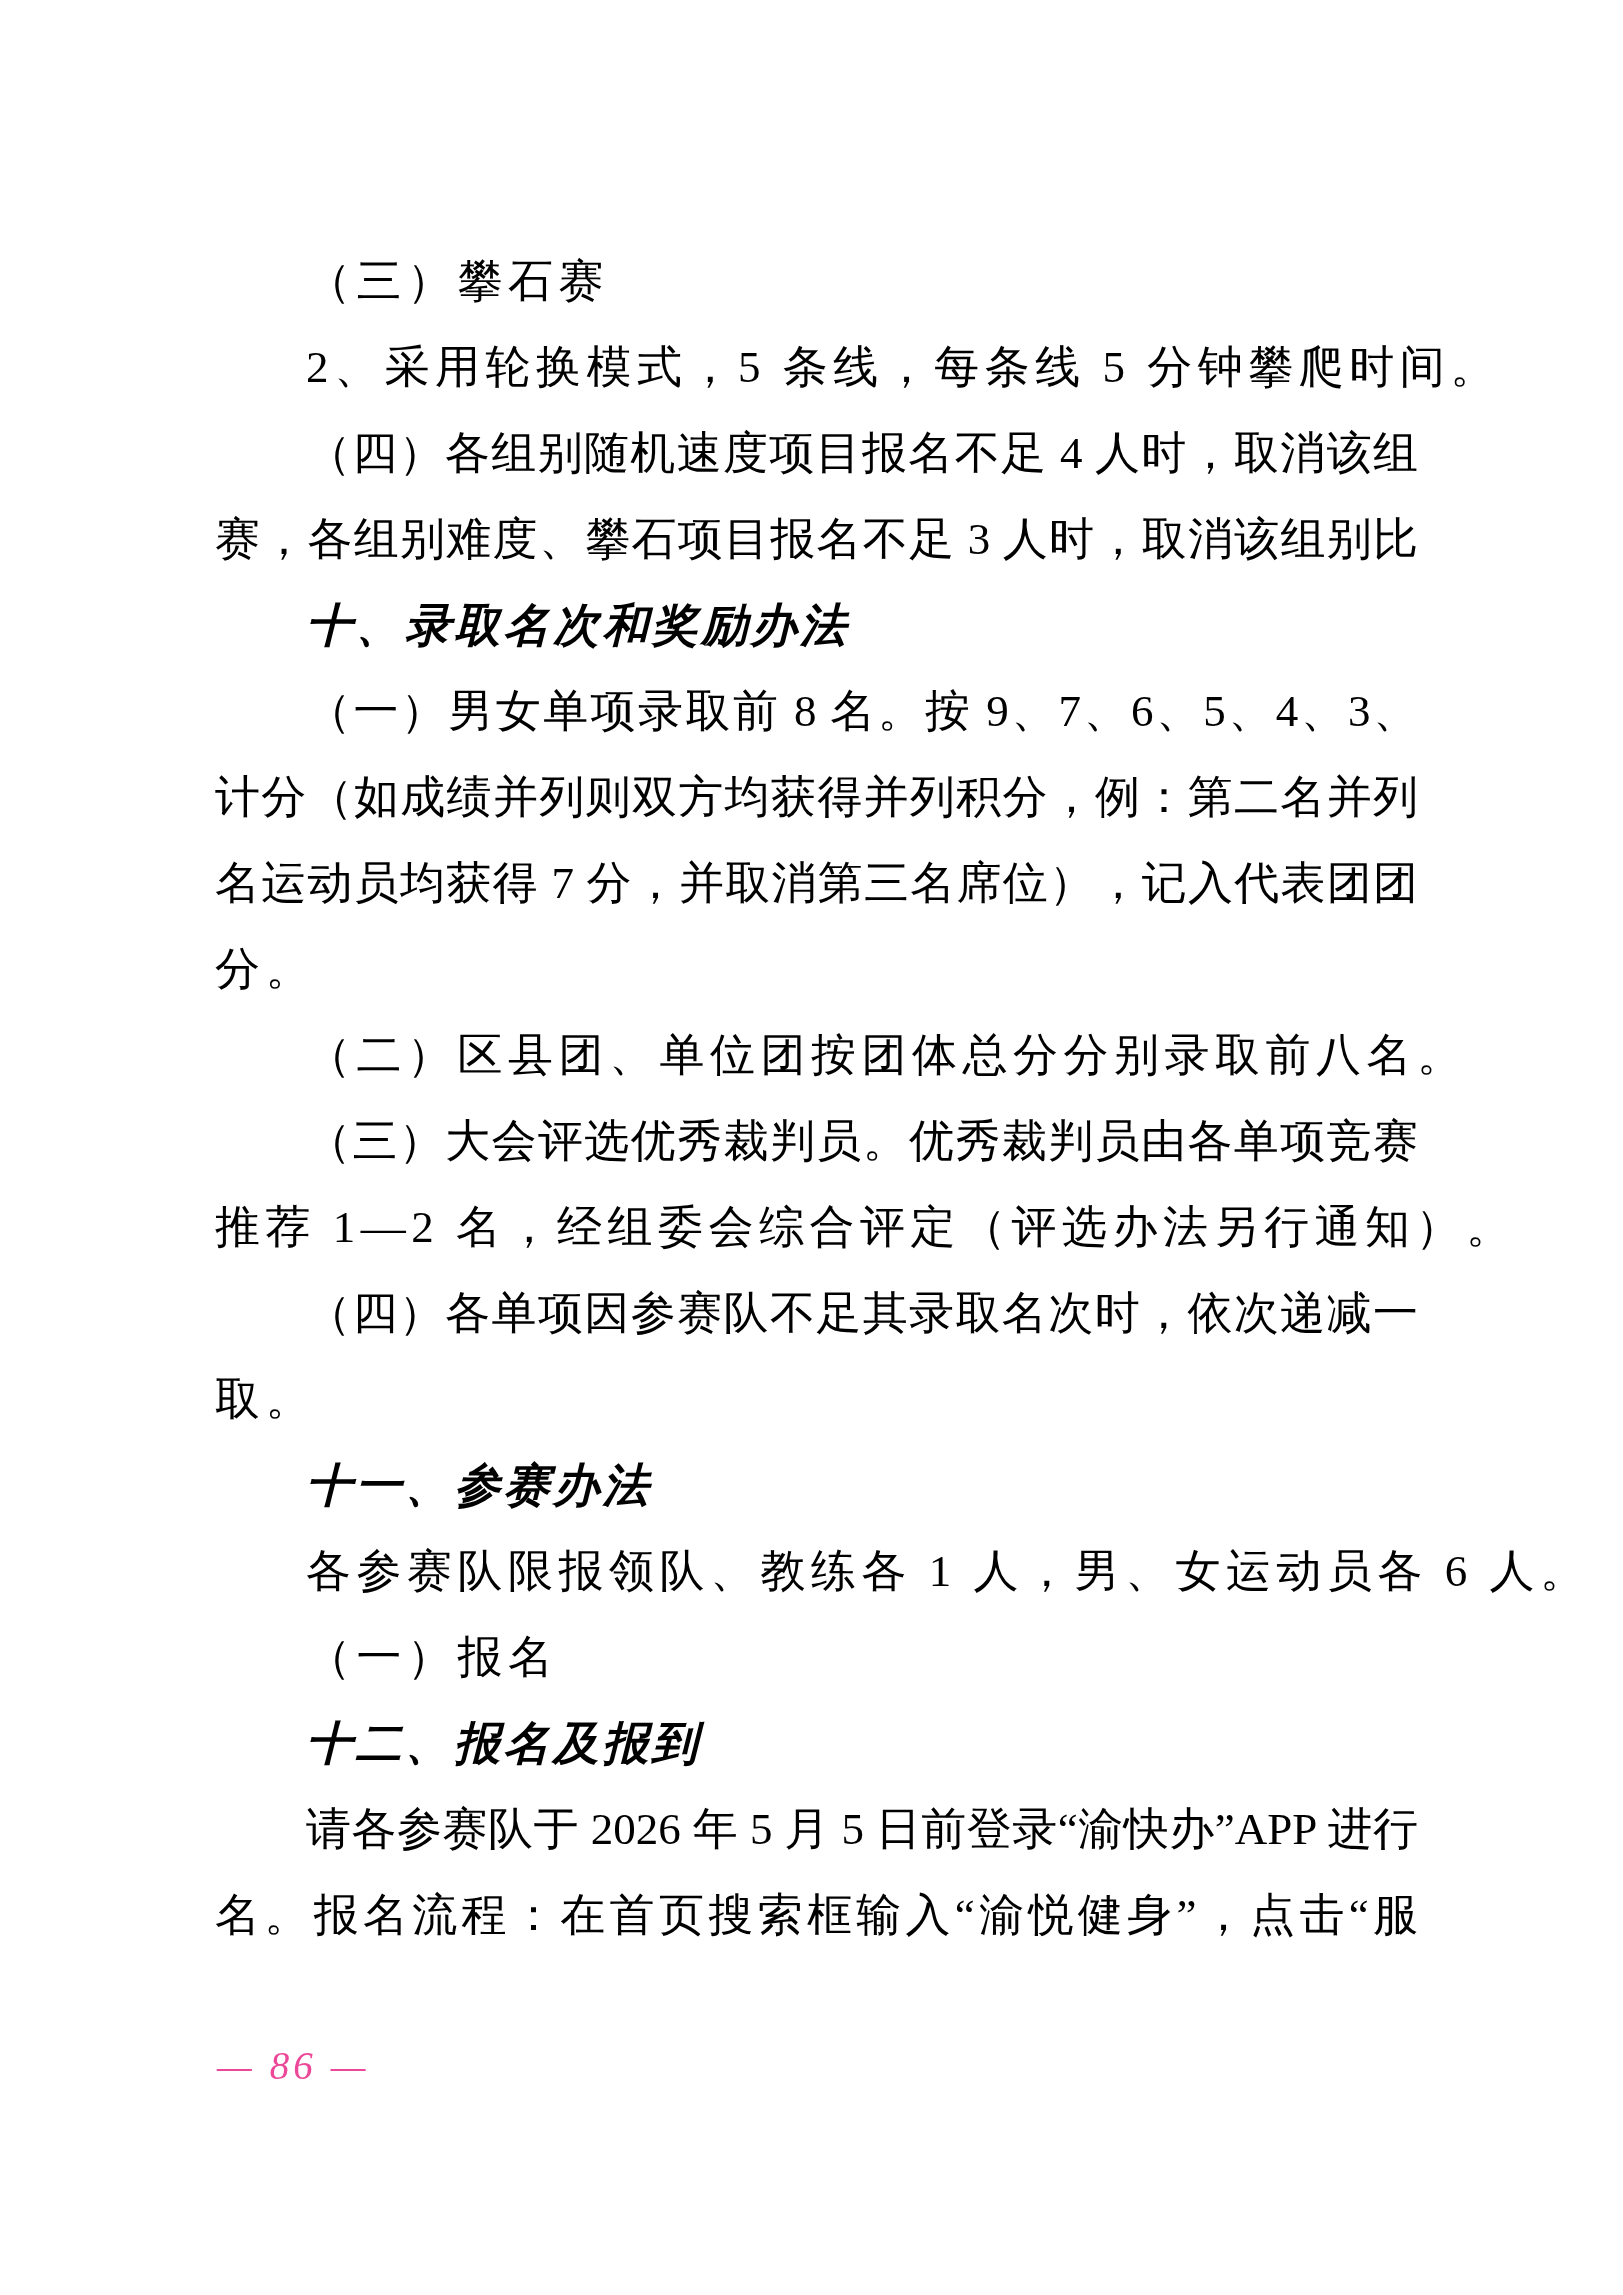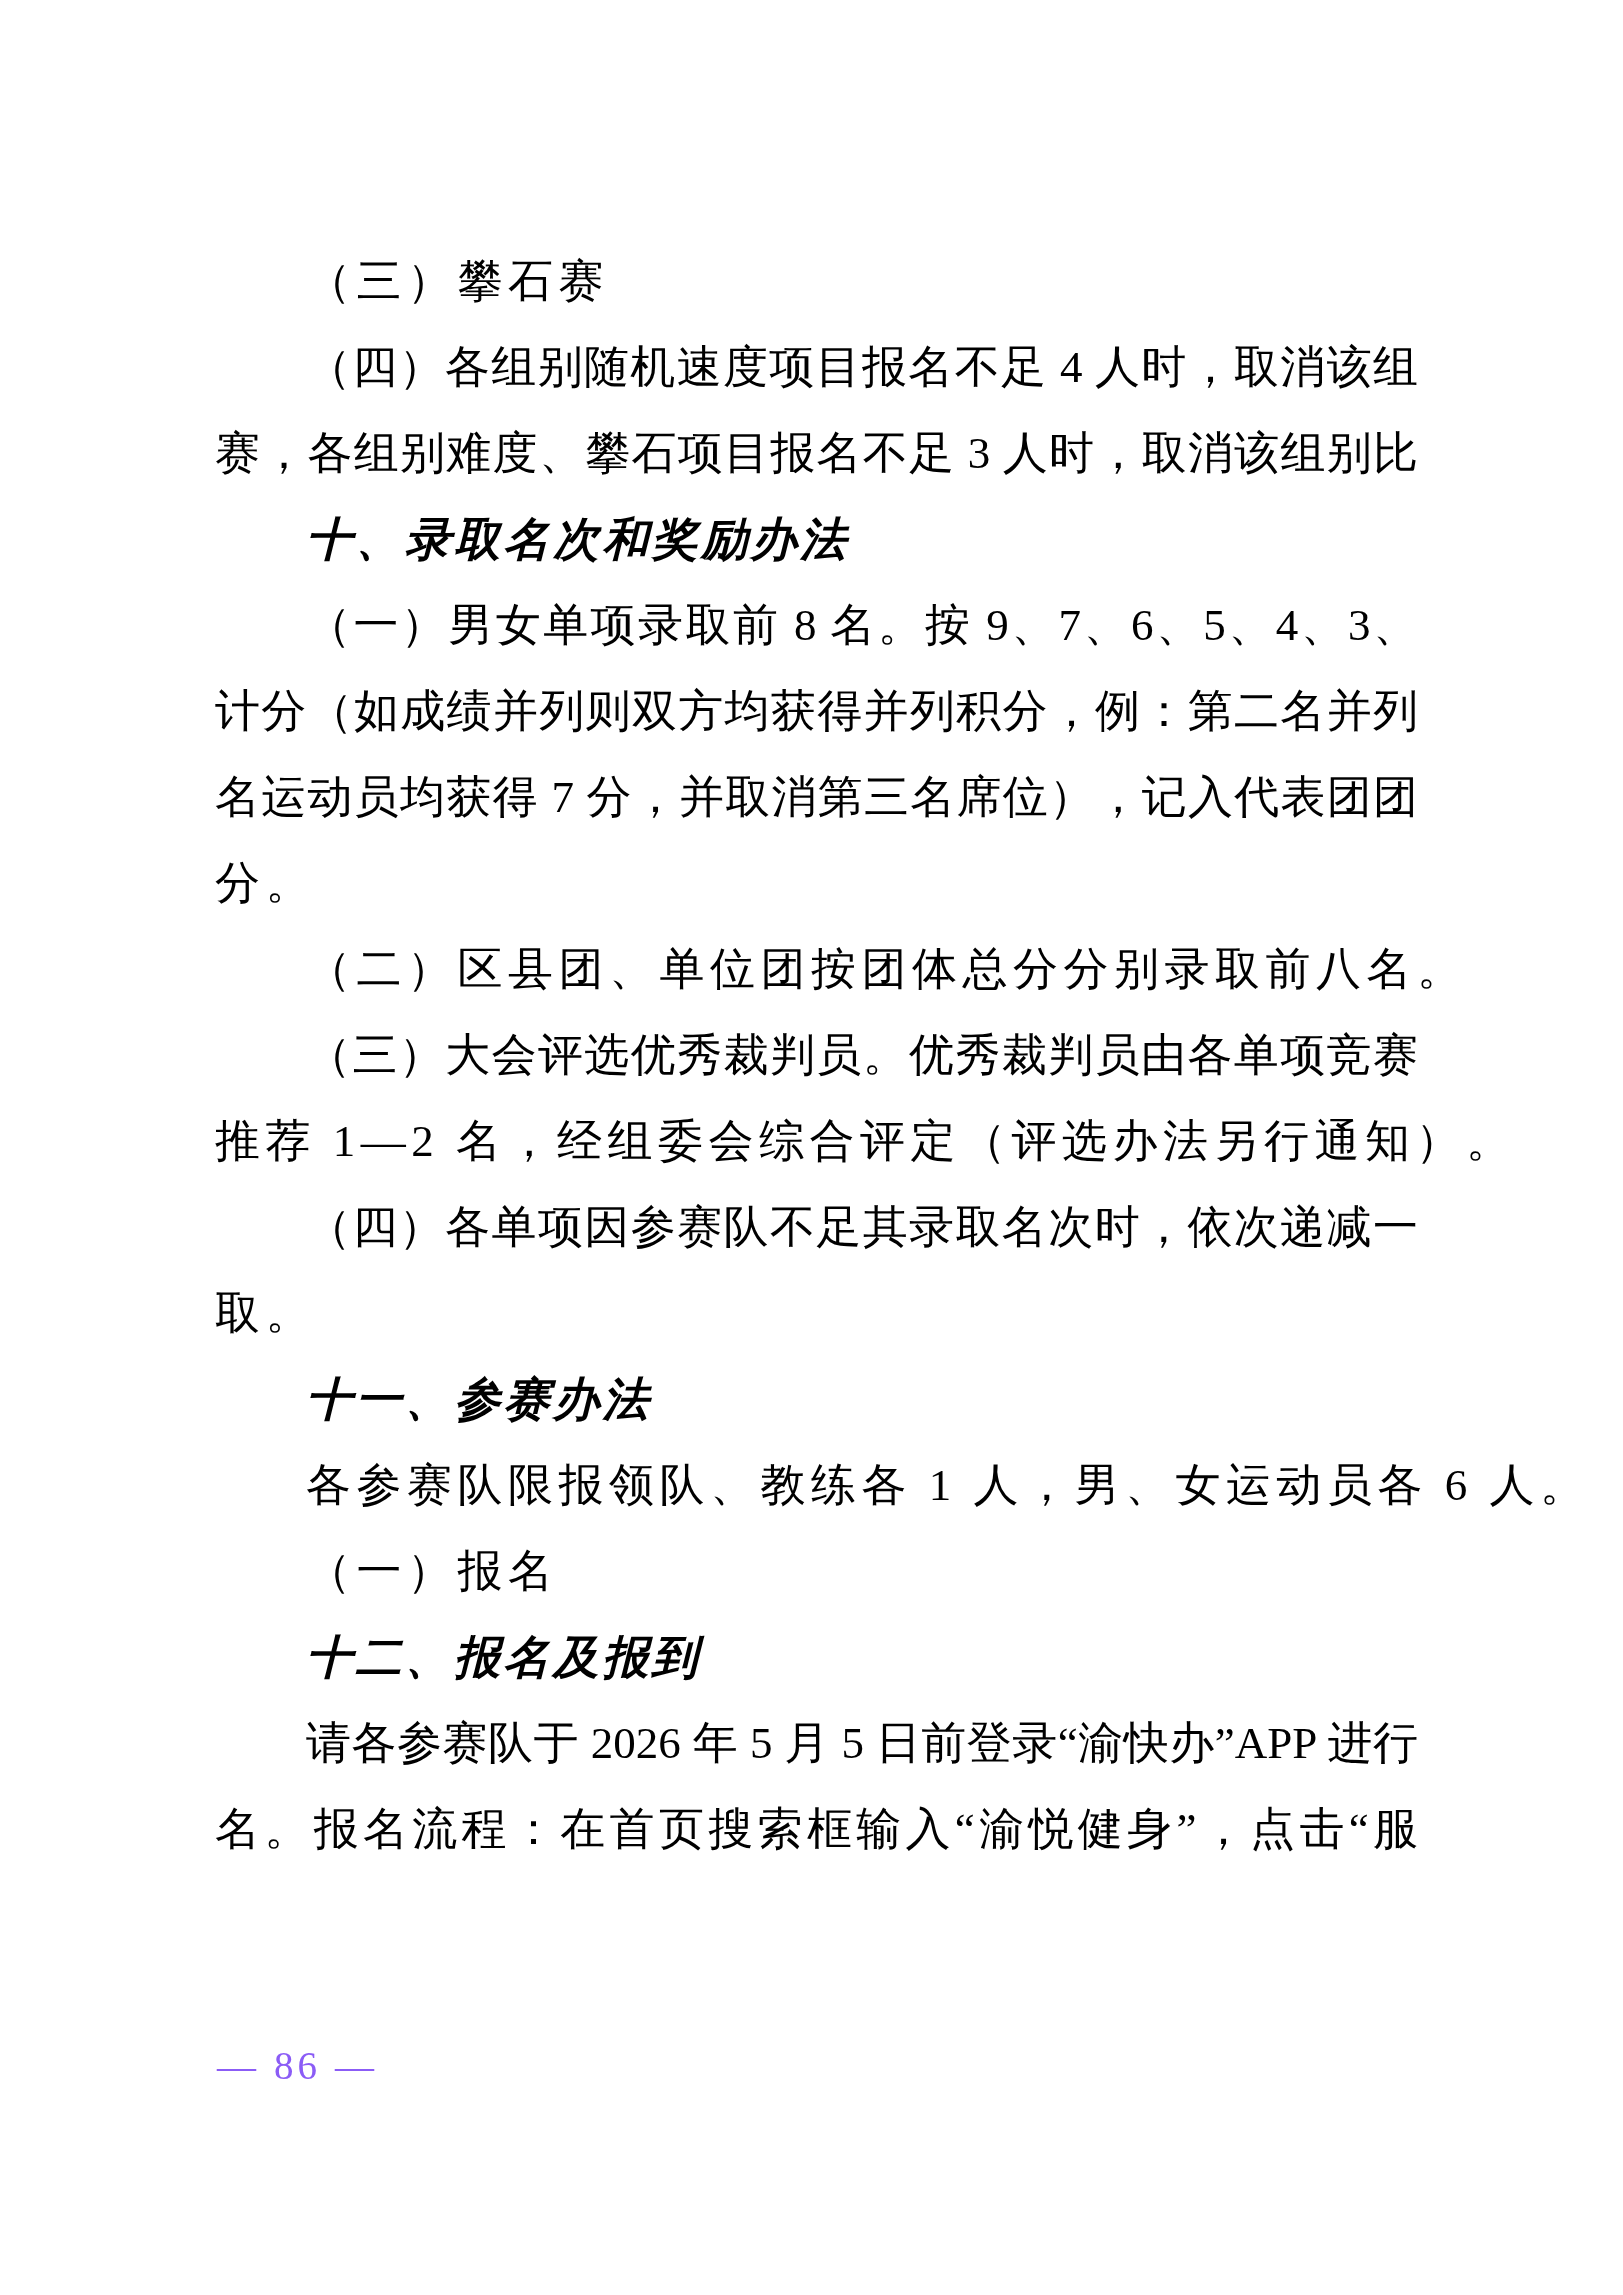--- a/index.html
+++ b/index.html
@@ -47,29 +47,31 @@
     font-size: 46px;
     font-style: italic;
   }
   .footer {
     position: absolute;
     left: 217px;
     top: 2044px;
     font-size: 39px;
     line-height: 44px;
     letter-spacing: 4.1px;
-    color: #8b5cf6;
+    color: #ec4899;
+    font-style: italic;
   }
 </style>
 </head>
 <body>
 
 <div class="page">
   <div class="content">
     <div class="line indent">（三）攀石赛</div>
+    <div class="line indent">2、采用轮换模式，5 条线，每条线 5 分钟攀爬时间。</div>
     <div class="line indent fill">（四）各组别随机速度项目报名不足 4 人时，取消该组别比</div>
     <div class="line fill">赛，各组别难度、攀石项目报名不足 3 人时，取消该组别比赛。</div>
     <div class="line indent heading">十、录取名次和奖励办法</div>
     <div class="line indent fill">（一）男女单项录取前 8 名。按 9、7、6、5、4、3、2、1</div>
     <div class="line fill">计分（如成绩并列则双方均获得并列积分，例：第二名并列则两</div>
     <div class="line fill">名运动员均获得 7 分，并取消第三名席位），记入代表团团体总</div>
     <div class="line">分。</div>
     <div class="line indent">（二）区县团、单位团按团体总分分别录取前八名。</div>
     <div class="line indent fill">（三）大会评选优秀裁判员。优秀裁判员由各单项竞赛委会</div>
     <div class="line">推荐 1—2 名，经组委会综合评定（评选办法另行通知）。</div>

